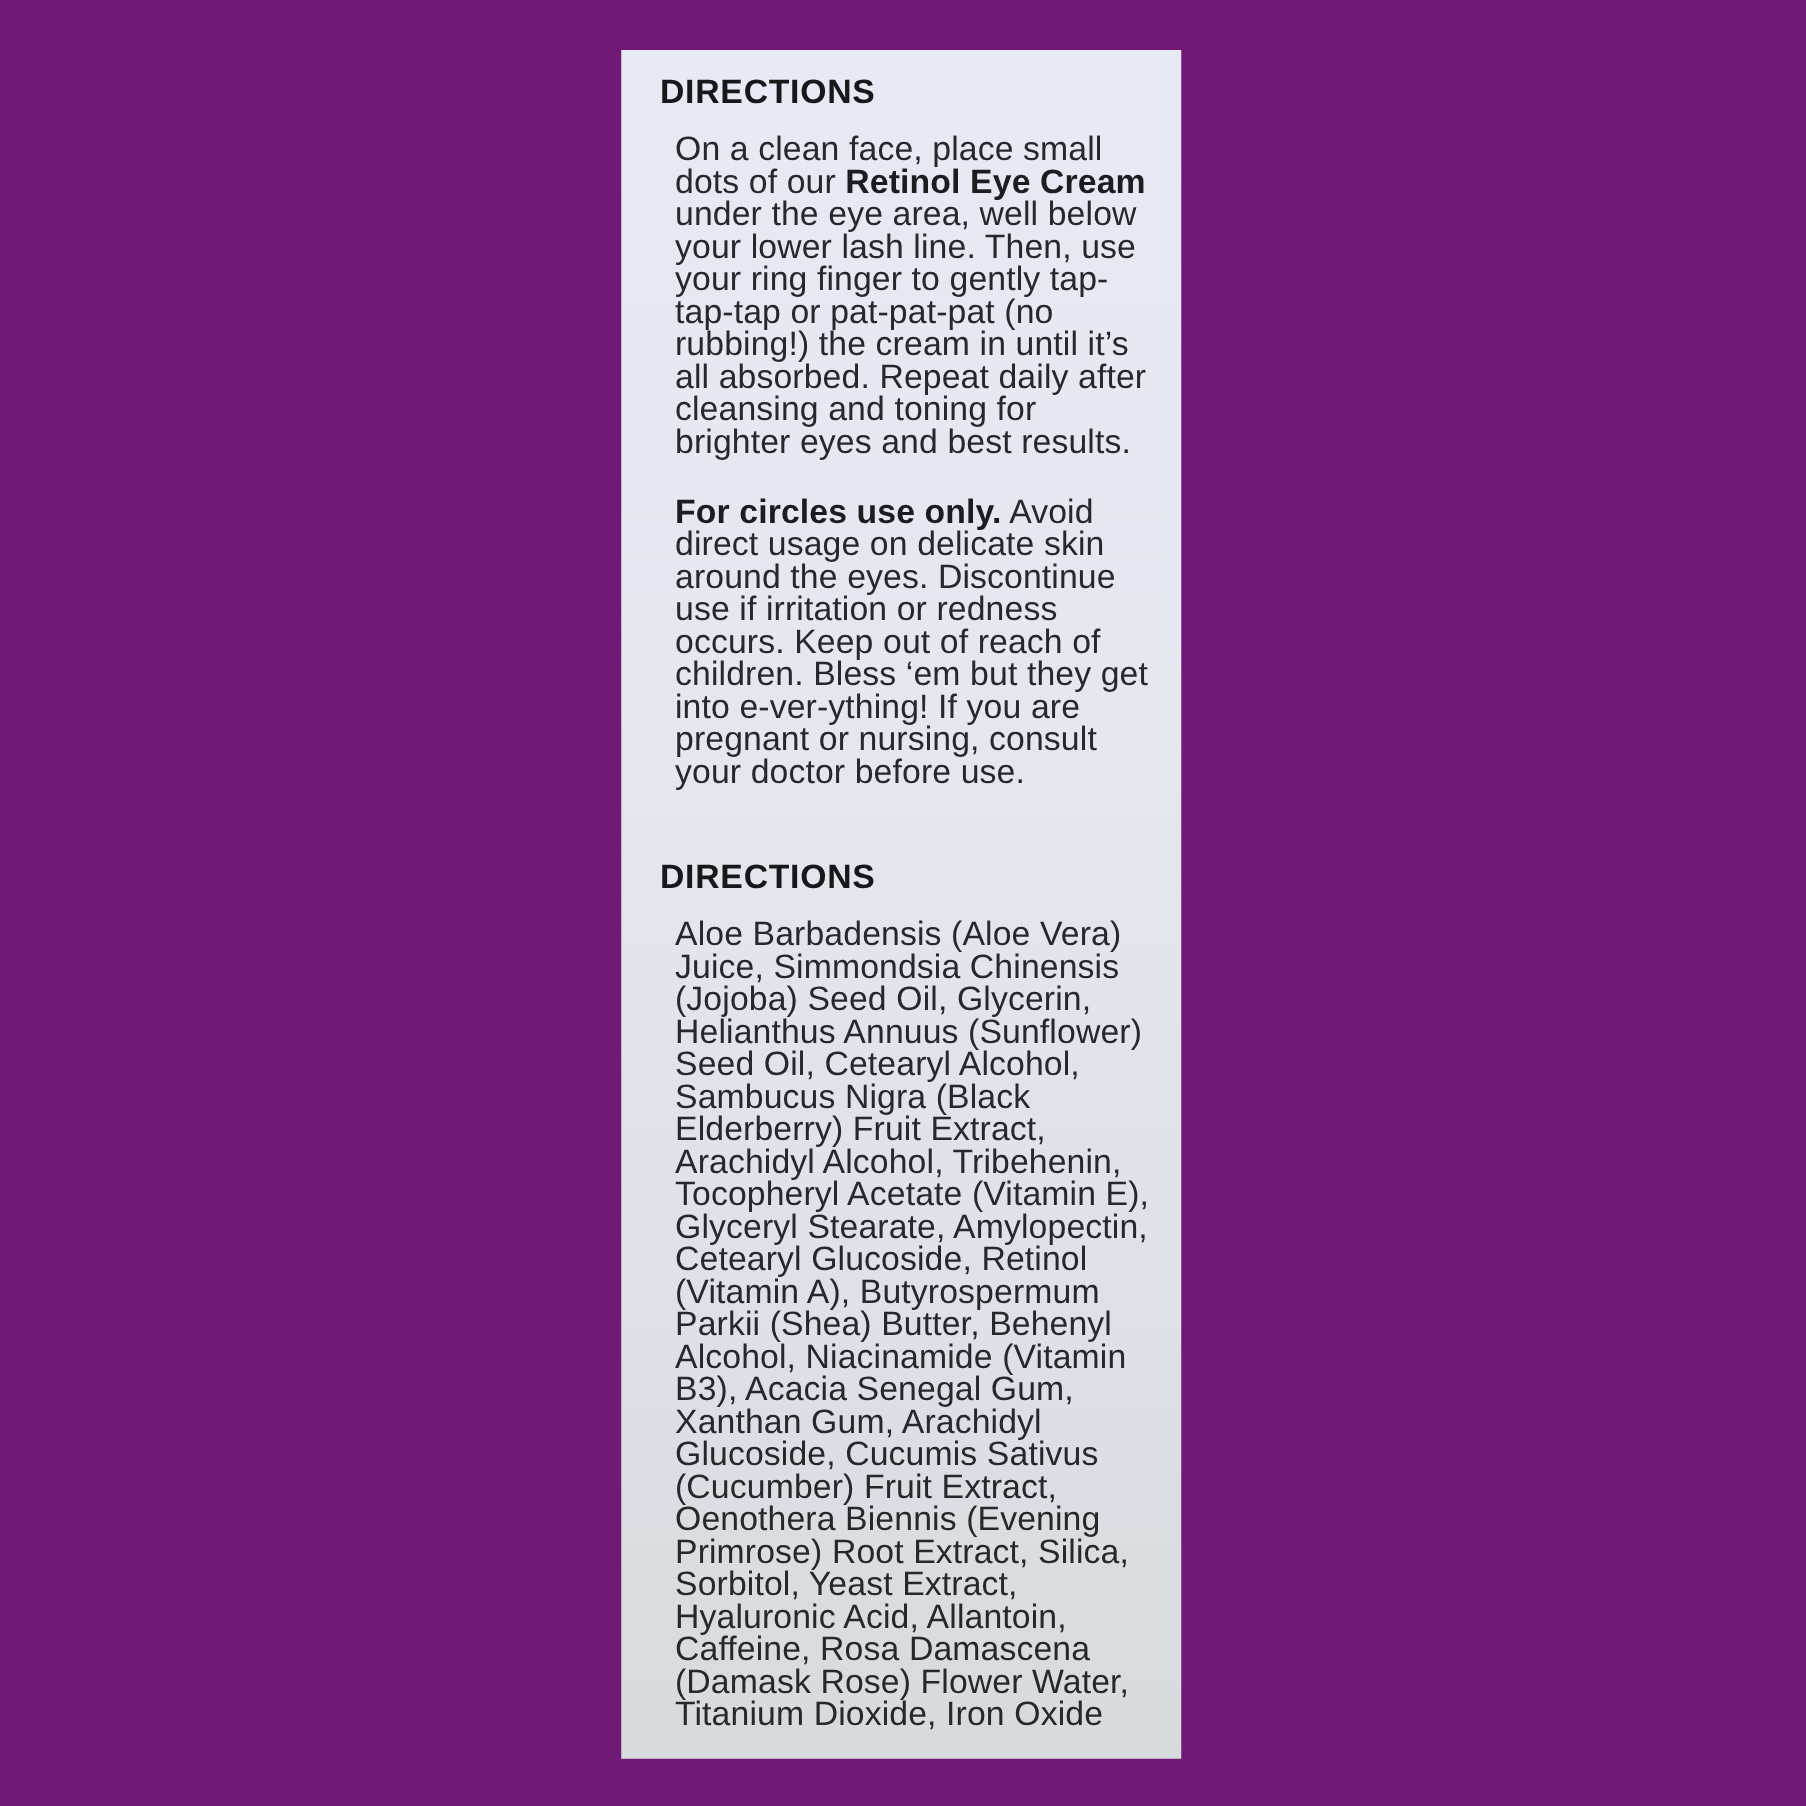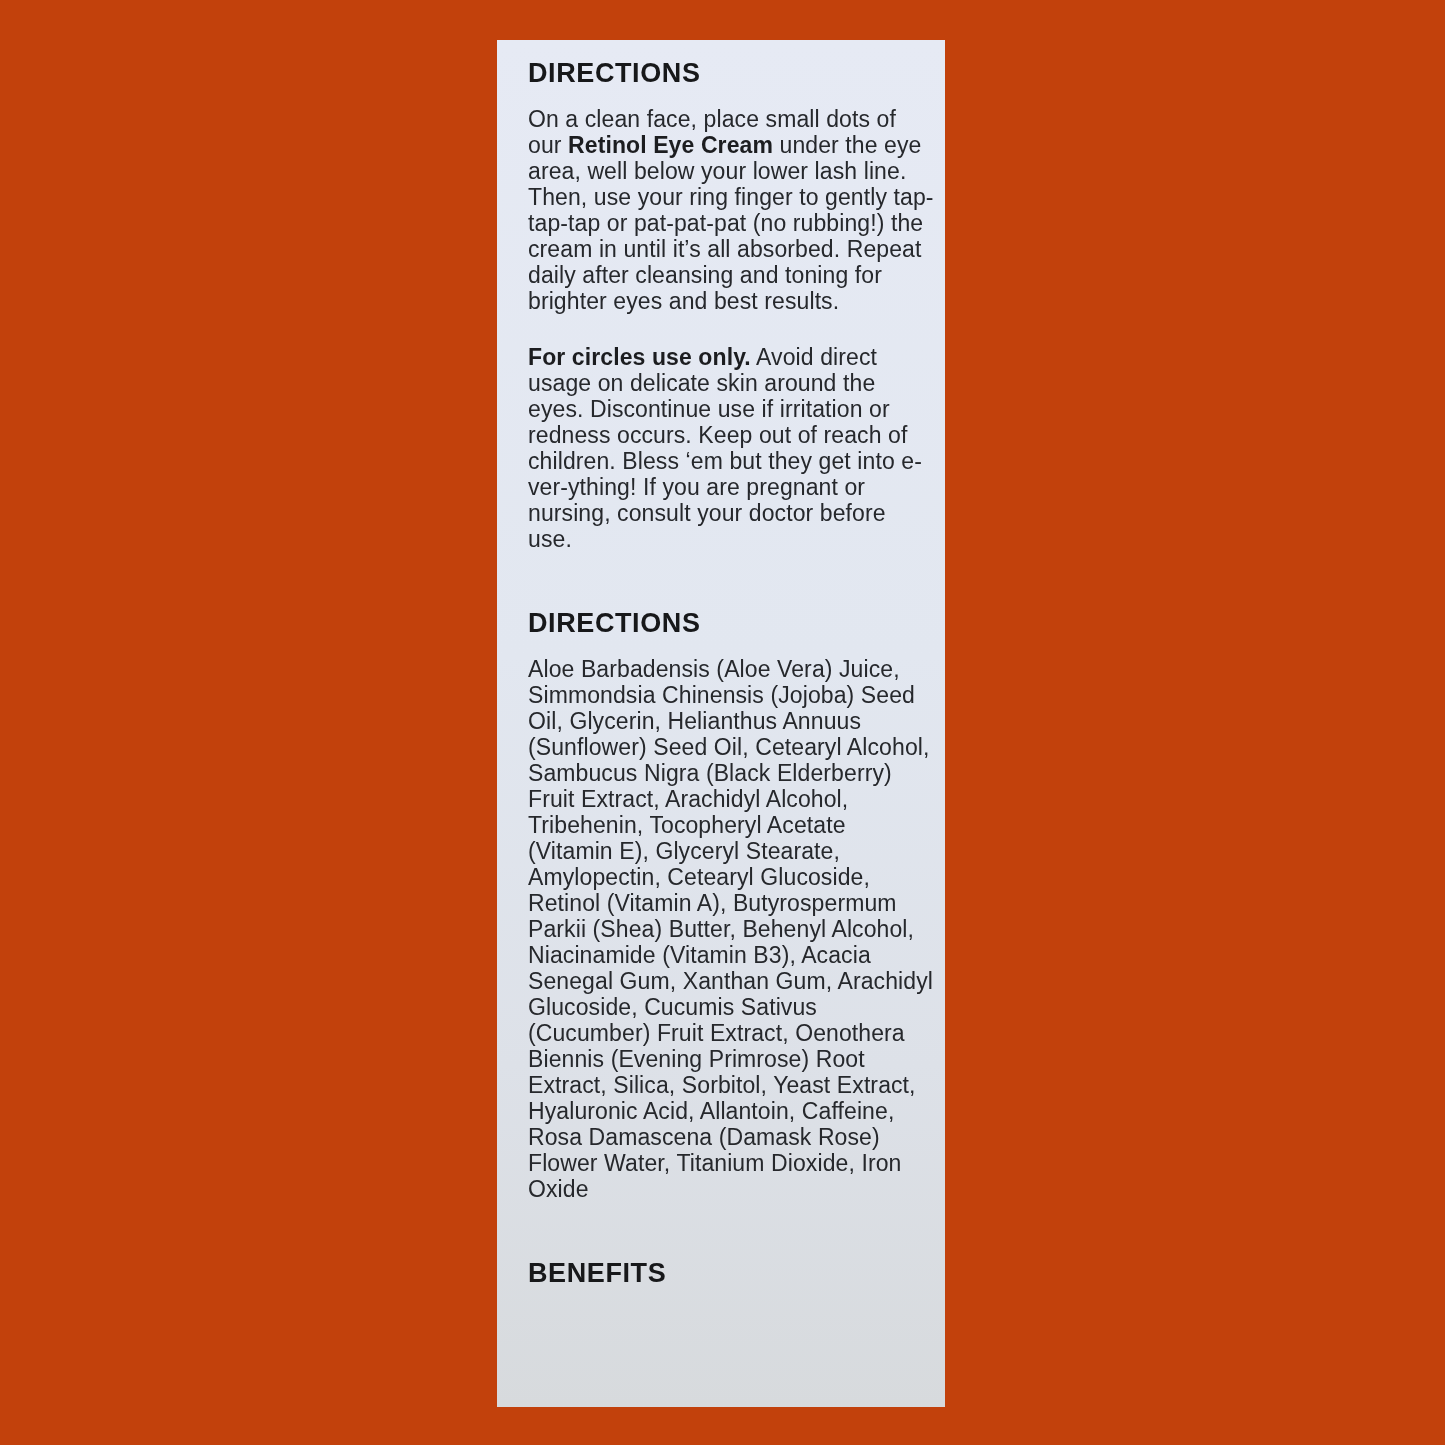--- a/index.html
+++ b/index.html
@@ -8,21 +8,21 @@
     background: #ffffff;
     width: 1445px;
     height: 1445px;
     overflow: hidden;
     font-family: "Liberation Sans", "DejaVu Sans", sans-serif;
   }
   .page {
     position: relative;
     width: 1445px;
     height: 1445px;
-    background: #c2410c;
+    background: #701a75;
   }
   .panel {
     position: absolute;
     left: 497px;
     top: 40px;
     width: 448px;
     height: 1367px;
     box-sizing: border-box;
     padding: 18px 10px 40px 31px;
     background: linear-gradient(180deg, #e6eaf4 0%, #e2e7f0 45%, #dde1e8 75%, #d7dadd 100%);
@@ -31,22 +31,22 @@
   .section + .section { margin-top: 56px; }
   h2.heading {
     margin: 0 0 17px 0;
     font-size: 27px;
     line-height: 31px;
     font-weight: bold;
     letter-spacing: 0.6px;
     color: #17181a;
   }
   p.para {
-    margin: 0;
-    font-size: 23px;
+    margin: 12px;
+    font-size: 27px;
     line-height: 26px;
     color: #26282c;
     letter-spacing: 0.1px;
   }
   p.para + p.para { margin-top: 30px; }
   p.para strong, p.para b {
     font-weight: bold;
     color: #1c1d20;
   }
 </style>

